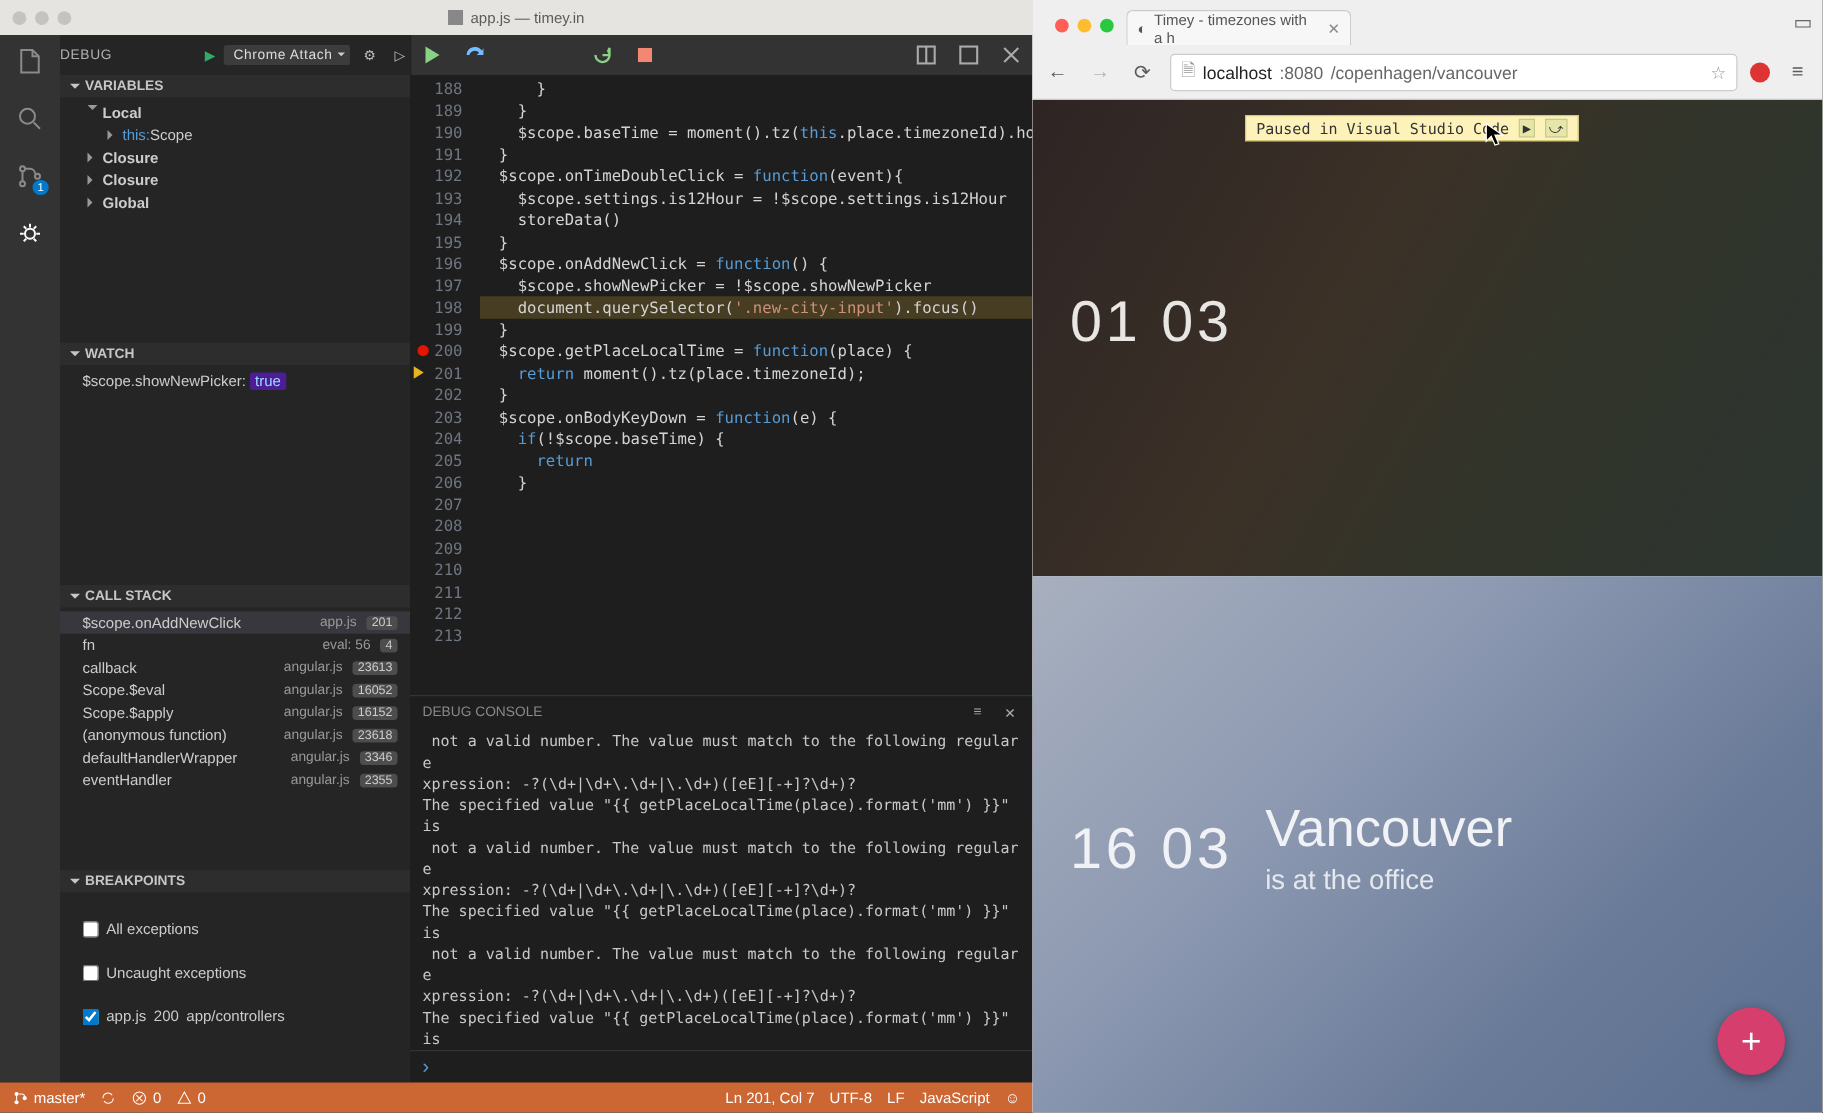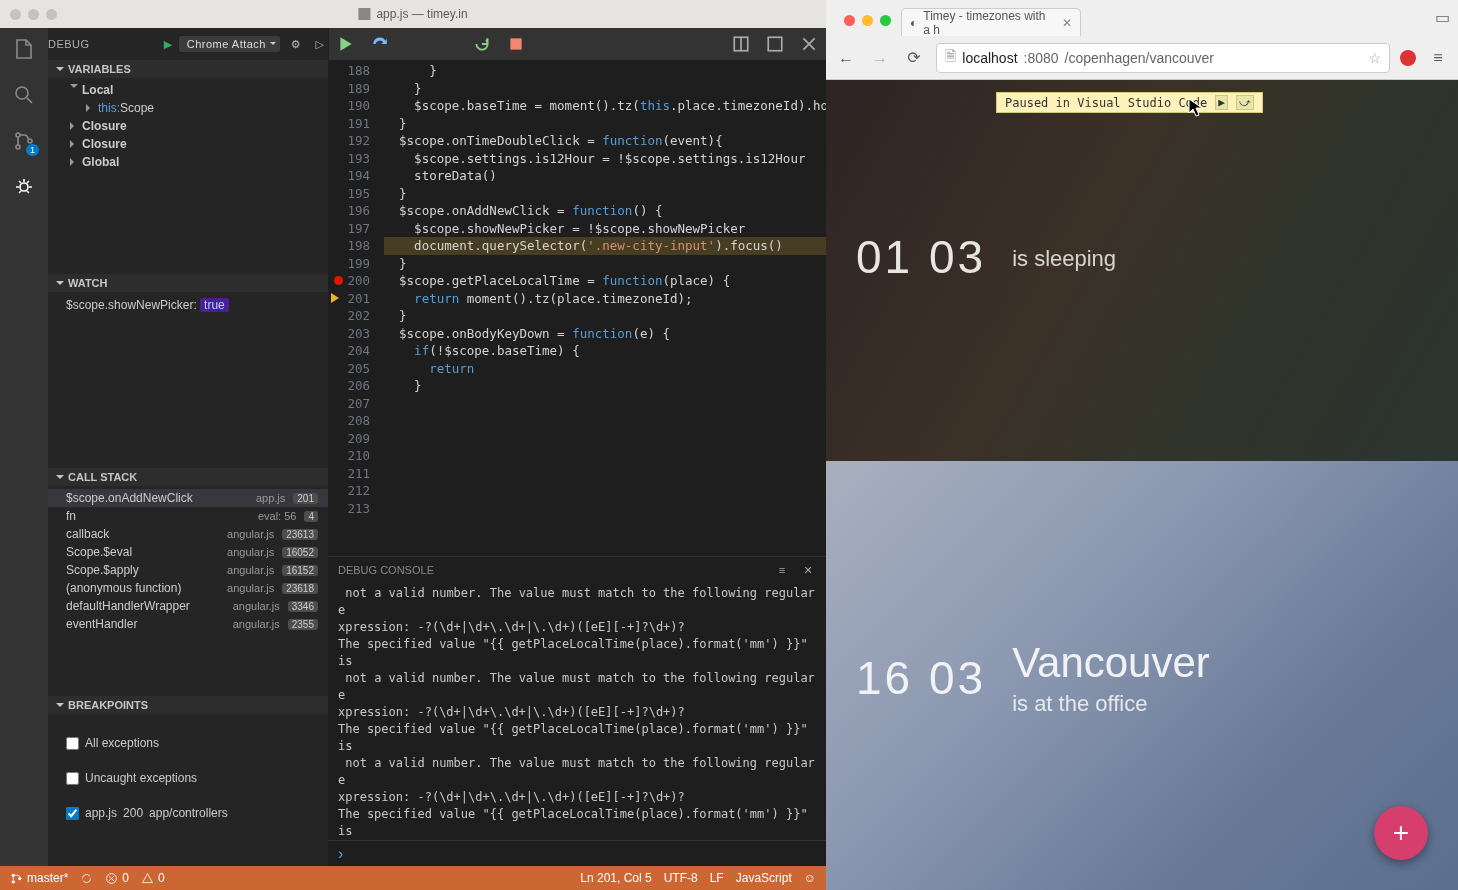--- a/index.html
+++ b/index.html
@@ -394,21 +394,21 @@
         </svg>
         <span>0</span>
       </span>
     <span class="item">
         <svg viewBox="0 0 16 16">
           <path d="M8 2l6 11H2z" fill="none" stroke="#fff"></path>
         </svg>
         <span>0</span>
       </span>
     <span class="spacer"></span>
-    <span class="item">Ln 201, Col 5</span>
+    <span class="item">Ln 201, Col 7</span>
     <span class="item">UTF-8</span>
     <span class="item">LF</span>
     <span class="item">JavaScript</span>
     <span class="item">☺</span>
   </div>
 </div>
 
 <div class="chrome">
   <div class="chrome-top">
     <div class="tabsrow">
@@ -450,21 +450,20 @@
       <span class="pbtn">▶</span>
       <span class="pbtn">⤻</span>
     </div>
     <svg class="cursor" width="16" height="20">
         <path d="M1 1l0 14 4-4 3 7 3-1-3-7 6 0z" fill="#000" stroke="#fff" stroke-width="1"></path>
       </svg>
 
     <div class="cityblock top">
       <div class="bigtime">01 03</div>
       <div class="citytext">
-        <div class="sub">is sleeping</div>
       </div>
     </div>
     <div class="cityblock bot">
       <div class="bigtime">16 03</div>
       <div class="citytext">
         <div class="name">Vancouver</div>
         <div class="sub">is at the office</div>
       </div>
     </div>
 

